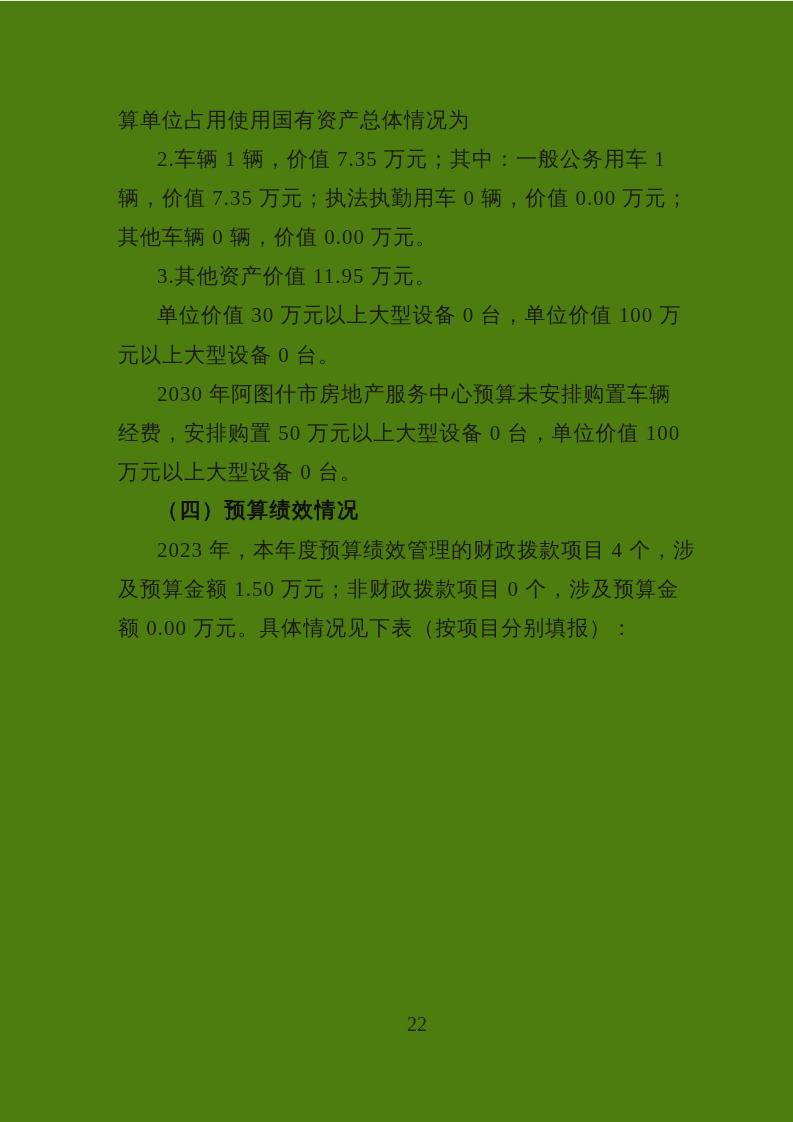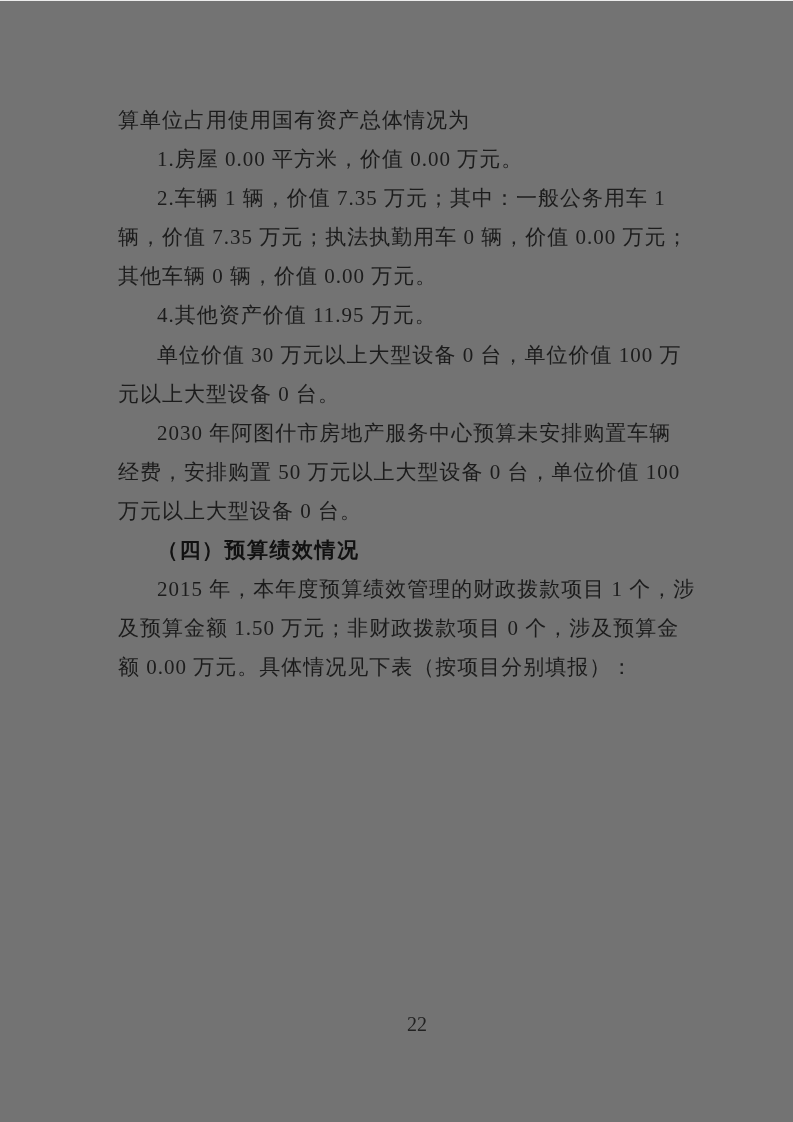--- a/index.html
+++ b/index.html
@@ -4,21 +4,21 @@
 <style>
   html, body {
     margin: 0;
     padding: 0;
     background: #ffffff;
   }
   .page {
     position: relative;
     width: 793px;
     height: 1122px;
-    background: #737373;
+    background: #4d7c0f;
     overflow: hidden;
     border-top: 1px solid #ececec;
     box-sizing: border-box;
   }
   .content {
     position: absolute;
     left: 118px;
     top: 100px;
     width: 557px;
   }
@@ -27,21 +27,21 @@
     font-size: 21px;
     line-height: 39.1px;
     letter-spacing: 1px;
     color: #1c1c1c;
     white-space: nowrap;
   }
   .indent {
     padding-left: 39px;
   }
   .heading {
-    font-family: Liberation Serif, serif;
+    font-family: Liberation Mono, monospace;
     font-weight: 700;
     letter-spacing: 1.5px;
     color: #111111;
   }
   .page-number {
     position: absolute;
     left: 0;
     right: 0;
     top: 1012px;
     text-align: center;
@@ -50,29 +50,28 @@
     color: #222222;
     margin-left: 41px;
   }
 </style>
 </head>
 <body>
 
 <div class="page">
   <div class="content">
     <div class="line">算单位占用使用国有资产总体情况为</div>
-    <div class="line indent">1.房屋 0.00 平方米，价值 0.00 万元。</div>
     <div class="line indent">2.车辆 1 辆，价值 7.35 万元；其中：一般公务用车 1</div>
     <div class="line">辆，价值 7.35 万元；执法执勤用车 0 辆，价值 0.00 万元；</div>
     <div class="line">其他车辆 0 辆，价值 0.00 万元。</div>
-    <div class="line indent">4.其他资产价值 11.95 万元。</div>
+    <div class="line indent">3.其他资产价值 11.95 万元。</div>
     <div class="line indent">单位价值 30 万元以上大型设备 0 台，单位价值 100 万</div>
     <div class="line">元以上大型设备 0 台。</div>
     <div class="line indent">2030 年阿图什市房地产服务中心预算未安排购置车辆</div>
     <div class="line">经费，安排购置 50 万元以上大型设备 0 台，单位价值 100</div>
     <div class="line">万元以上大型设备 0 台。</div>
     <div class="line indent heading">（四）预算绩效情况</div>
-    <div class="line indent">2015 年，本年度预算绩效管理的财政拨款项目 1 个，涉</div>
+    <div class="line indent">2023 年，本年度预算绩效管理的财政拨款项目 4 个，涉</div>
     <div class="line">及预算金额 1.50 万元；非财政拨款项目 0 个，涉及预算金</div>
     <div class="line">额 0.00 万元。具体情况见下表（按项目分别填报）：</div>
   </div>
   <div class="page-number">22</div>
 </div>
 
 </body></html>

